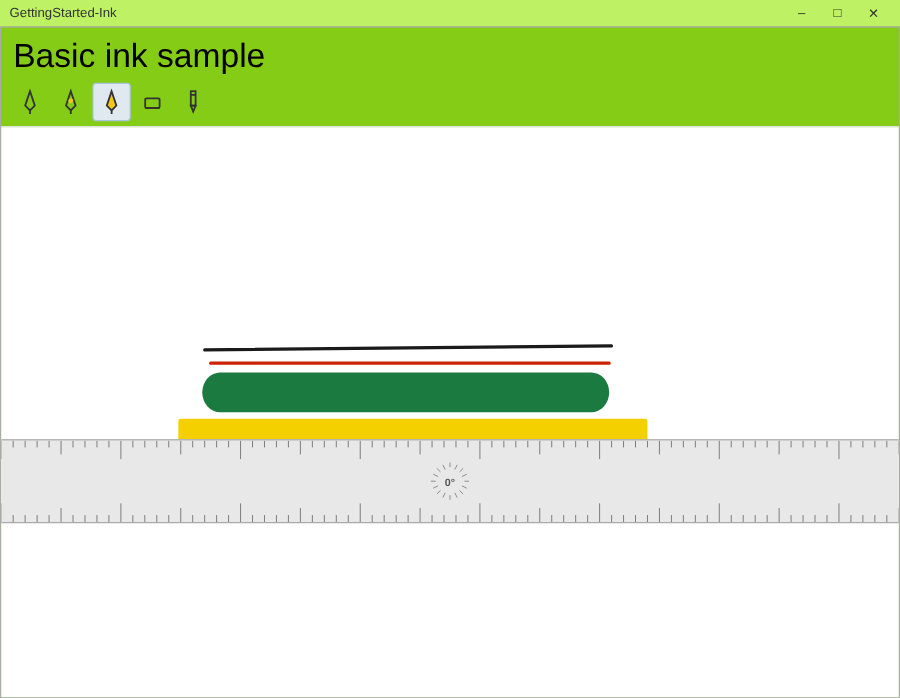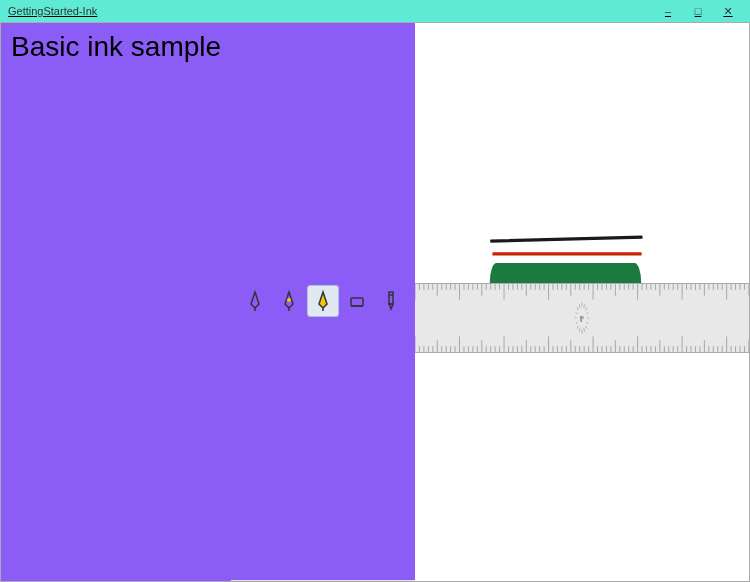--- a/index.html
+++ b/index.html
@@ -9,27 +9,26 @@
       height: 582px;
       background: #f0f0f0;
       font-family: 'Segoe UI', Arial, sans-serif;
       overflow: hidden;
     }
 
     
     .titlebar {
       width: 100%;
       height: 22px;
-      background: #5eead4;
+      background: #bef264;
       display: flex;
       align-items: center;
       justify-content: space-between;
       padding: 0 8px;
       border-bottom: none;
-      text-decoration: underline;
     }
     .titlebar-title {
       font-size: 11px;
       color: #333;
     }
     .titlebar-controls {
       display: flex;
       gap: 2px;
     }
     .titlebar-btn {
@@ -42,23 +41,24 @@
       color: #333;
       display: flex;
       align-items: center;
       justify-content: center;
     }
 
     
     .window {
       width: 750px;
       height: 560px;
-      background: #8b5cf6;
+      background: #84cc16;
       border: 1px solid #aaa;
       display: flex;
+      flex-direction: column;
     }
 
     
     .app-title {
       font-size: 28px;
       font-weight: 300;
       padding: 8px 10px 4px 10px;
       color: #000;
     }
 

